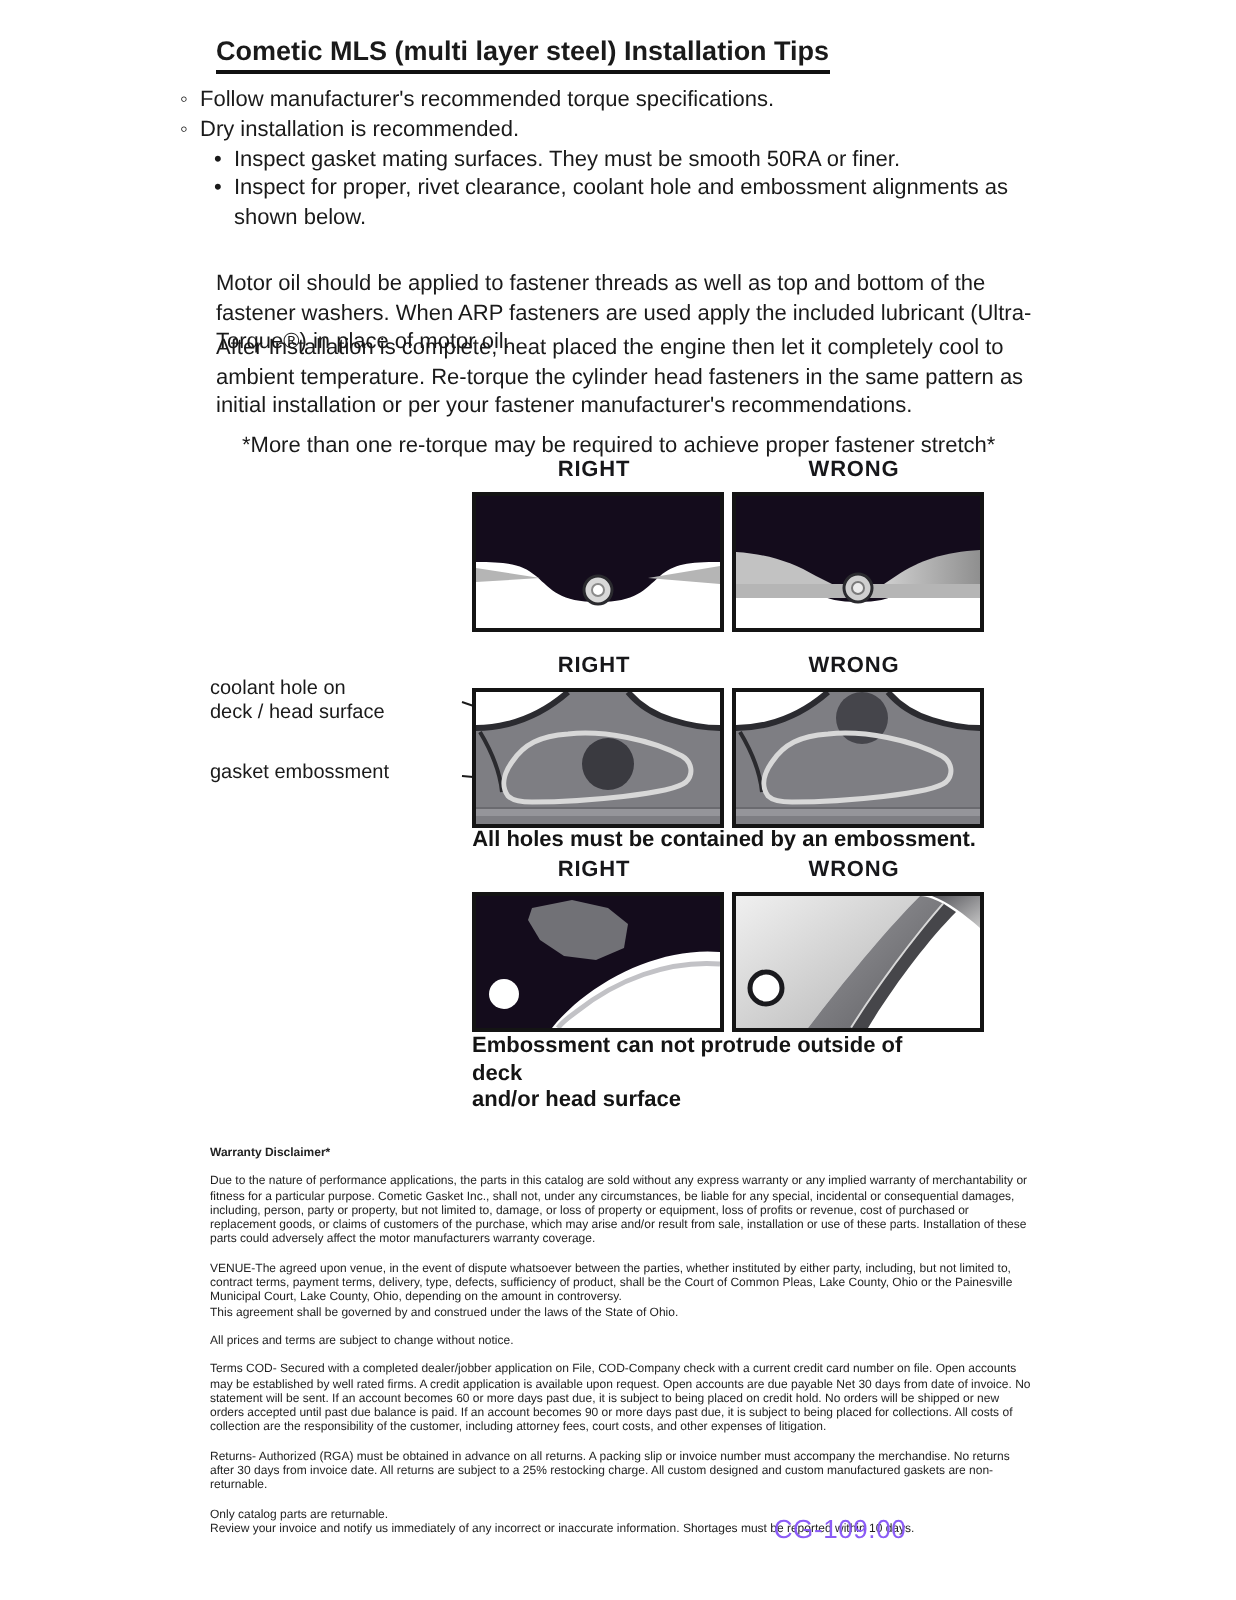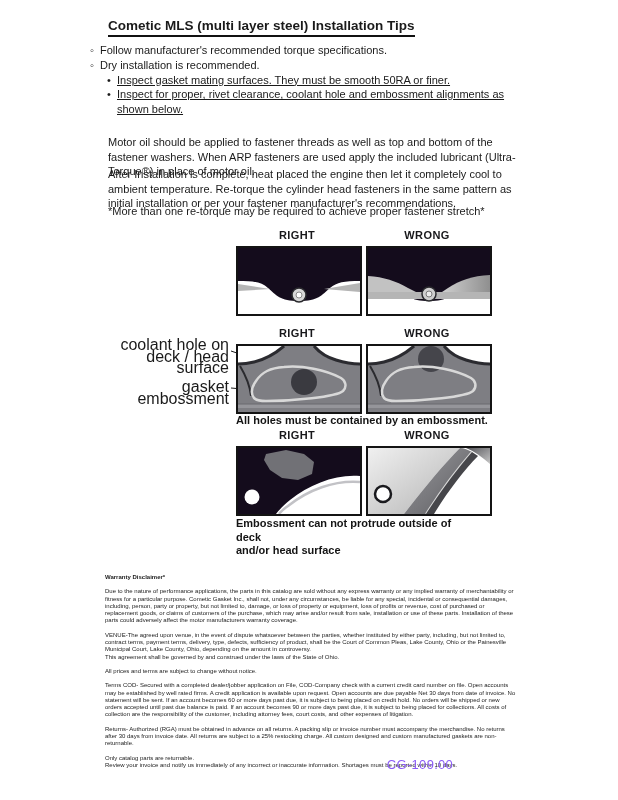--- a/index.html
+++ b/index.html
@@ -5,37 +5,37 @@
   html,body{margin:0;padding:0;background:#fff;}
   .page{position:relative;width:618px;height:800px;background:#ffffff;
         font-family:"Liberation Sans",sans-serif;color:#1a1a1a;overflow:hidden;padding-left:24px;}
 
   .title{position:absolute;left:108px;top:18px;font-size:13.5px;font-weight:bold;
          border-bottom:2px solid #111;padding-bottom:2px;white-space:nowrap;}
 
   .bullets{position:absolute;left:90px;top:43px;width:440px;font-size:11px;line-height:14.8px;}
   .b1{position:relative;padding-left:10px;}
   .b1::before{content:"◦";position:absolute;left:0;top:0;}
-  .b2{position:relative;padding-left:27px;text-decoration:underline;}
+  .b2{position:relative;padding-left:27px;}
   .b2::before{content:"•";position:absolute;left:17px;top:0;}
 
   .diesel-head{position:absolute;left:108px;top:117px;font-size:12.5px;font-weight:bold;}
   .para{position:absolute;left:108px;width:414px;font-size:11px;line-height:14.6px;}
   .p-a{top:135px;}
   .p-b{top:167px;}
-  .p-c{top:204px;}
+  .p-c{top:216px;margin-left:13px;}
 
   .dlabel{position:absolute;width:126px;text-align:center;font-size:11px;font-weight:bold;
           letter-spacing:.4px;color:#17171a;}
   .dbox{position:absolute;width:122px;height:66px;border:2px solid #141414;background:#fff;}
   .dbox svg{display:block;}
   .caption{position:absolute;font-size:11px;font-weight:bold;line-height:13.5px;color:#141414;}
 
-  .side-label{position:absolute;left:105px;width:124px;text-align:right;
-              font-size:16px;line-height:11.5px;color:#1a1a1a;}
+  .side-label{position:absolute;left:105px;width:124px;text-align:left;
+              font-size:10px;line-height:11.5px;color:#1a1a1a;}
   .leader-svg{position:absolute;left:105px;top:325px;pointer-events:none;}
 
   .legal{position:absolute;left:105px;top:574px;width:412px;font-size:6px;
          line-height:7.3px;color:#232323;}
   .legal .lp{margin:0 0 7px 0;}
   .legal .lp.tight{margin-bottom:0;}
   .legal .head{font-weight:bold;margin:0 0 7px 0;}
 
   .footer{position:absolute;left:355px;top:757px;width:130px;text-align:center;
           font-size:13px;color:#8b5cf6;letter-spacing:.3px;}

